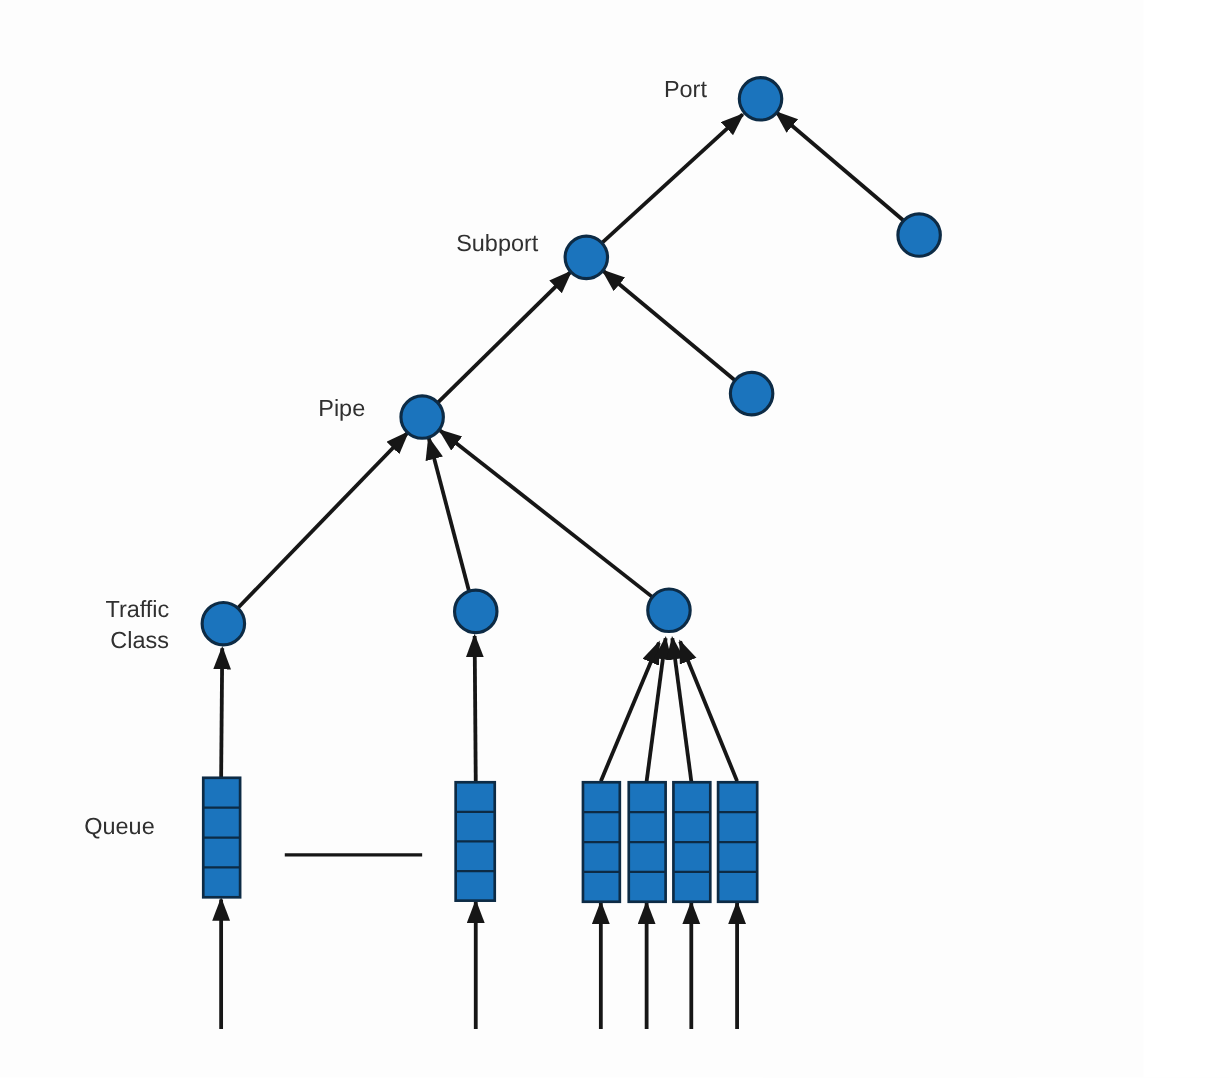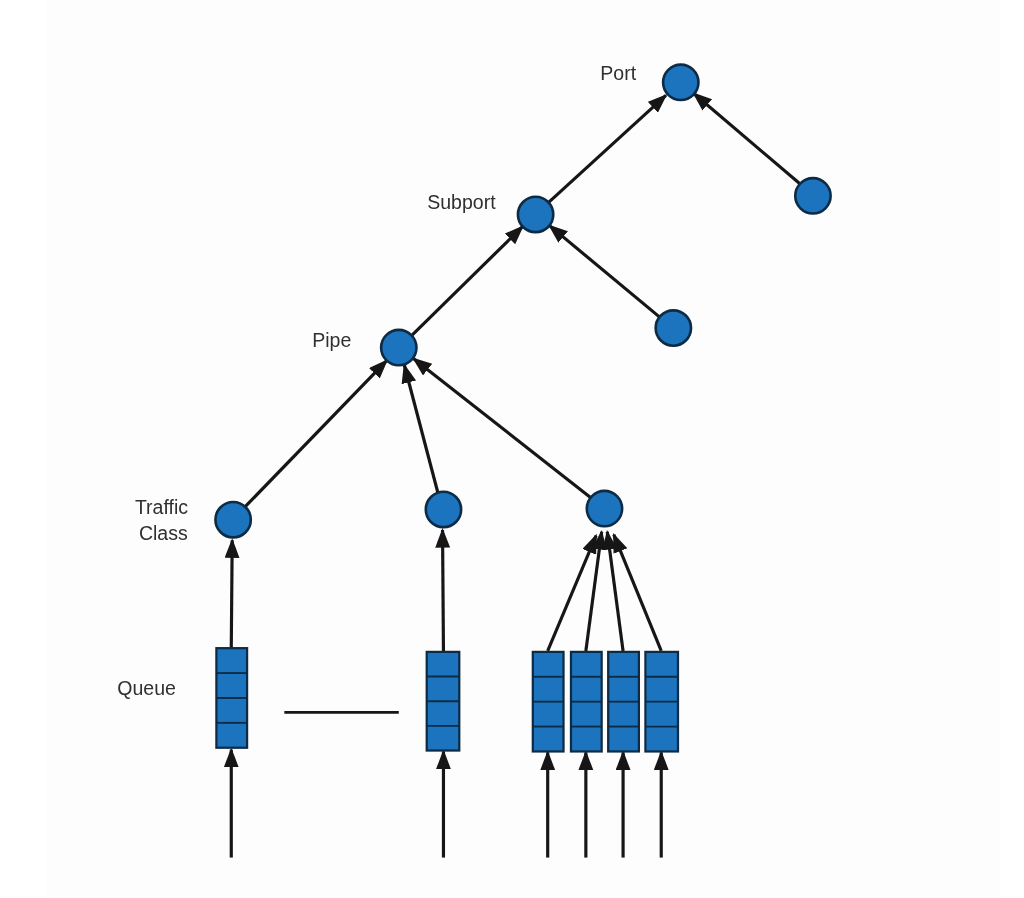--- a/index.html
+++ b/index.html
@@ -5,21 +5,20 @@
   html, body {
     margin: 0;
     padding: 0;
   }
   .stage {
     position: relative;
     width: 953px;
     height: 898px;
     overflow: hidden;
     font-family: "Liberation Sans", sans-serif;
-    margin-left: 47px;
   }
   .stage svg {
     position: absolute;
     left: 0;
     top: 0;
     width: 100%;
     height: 100%;
   }
   .diagram-label {
     font-family: "Liberation Sans", sans-serif;

